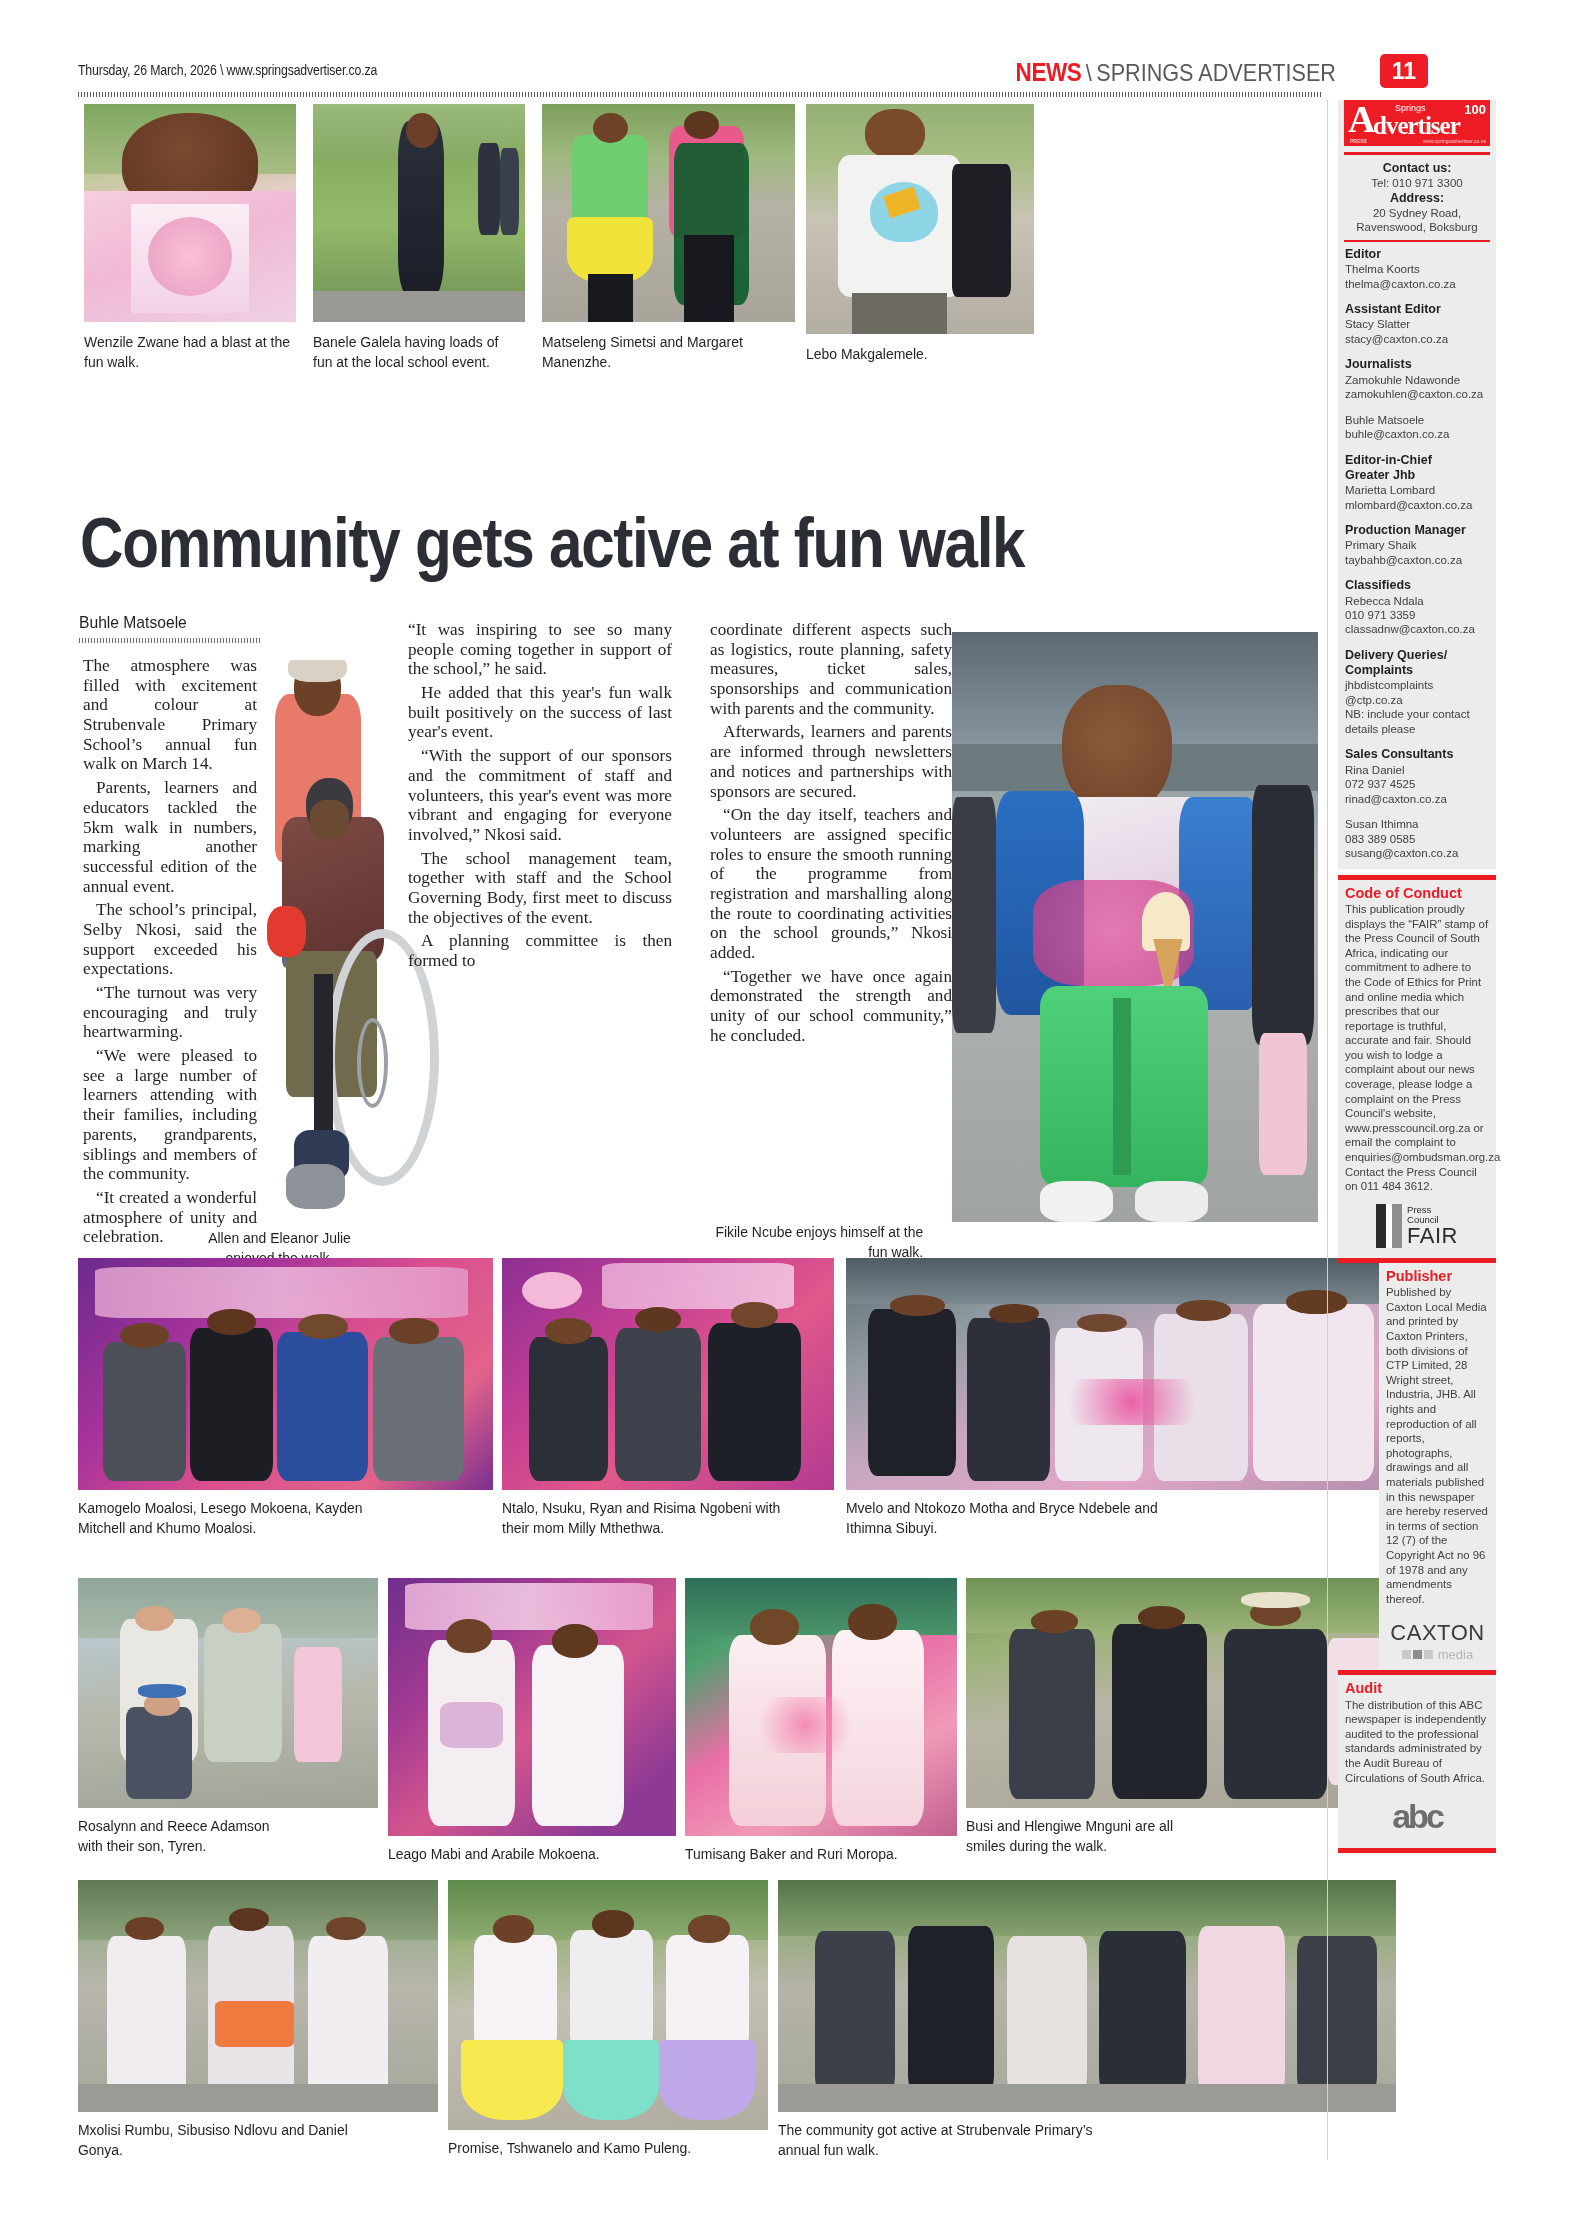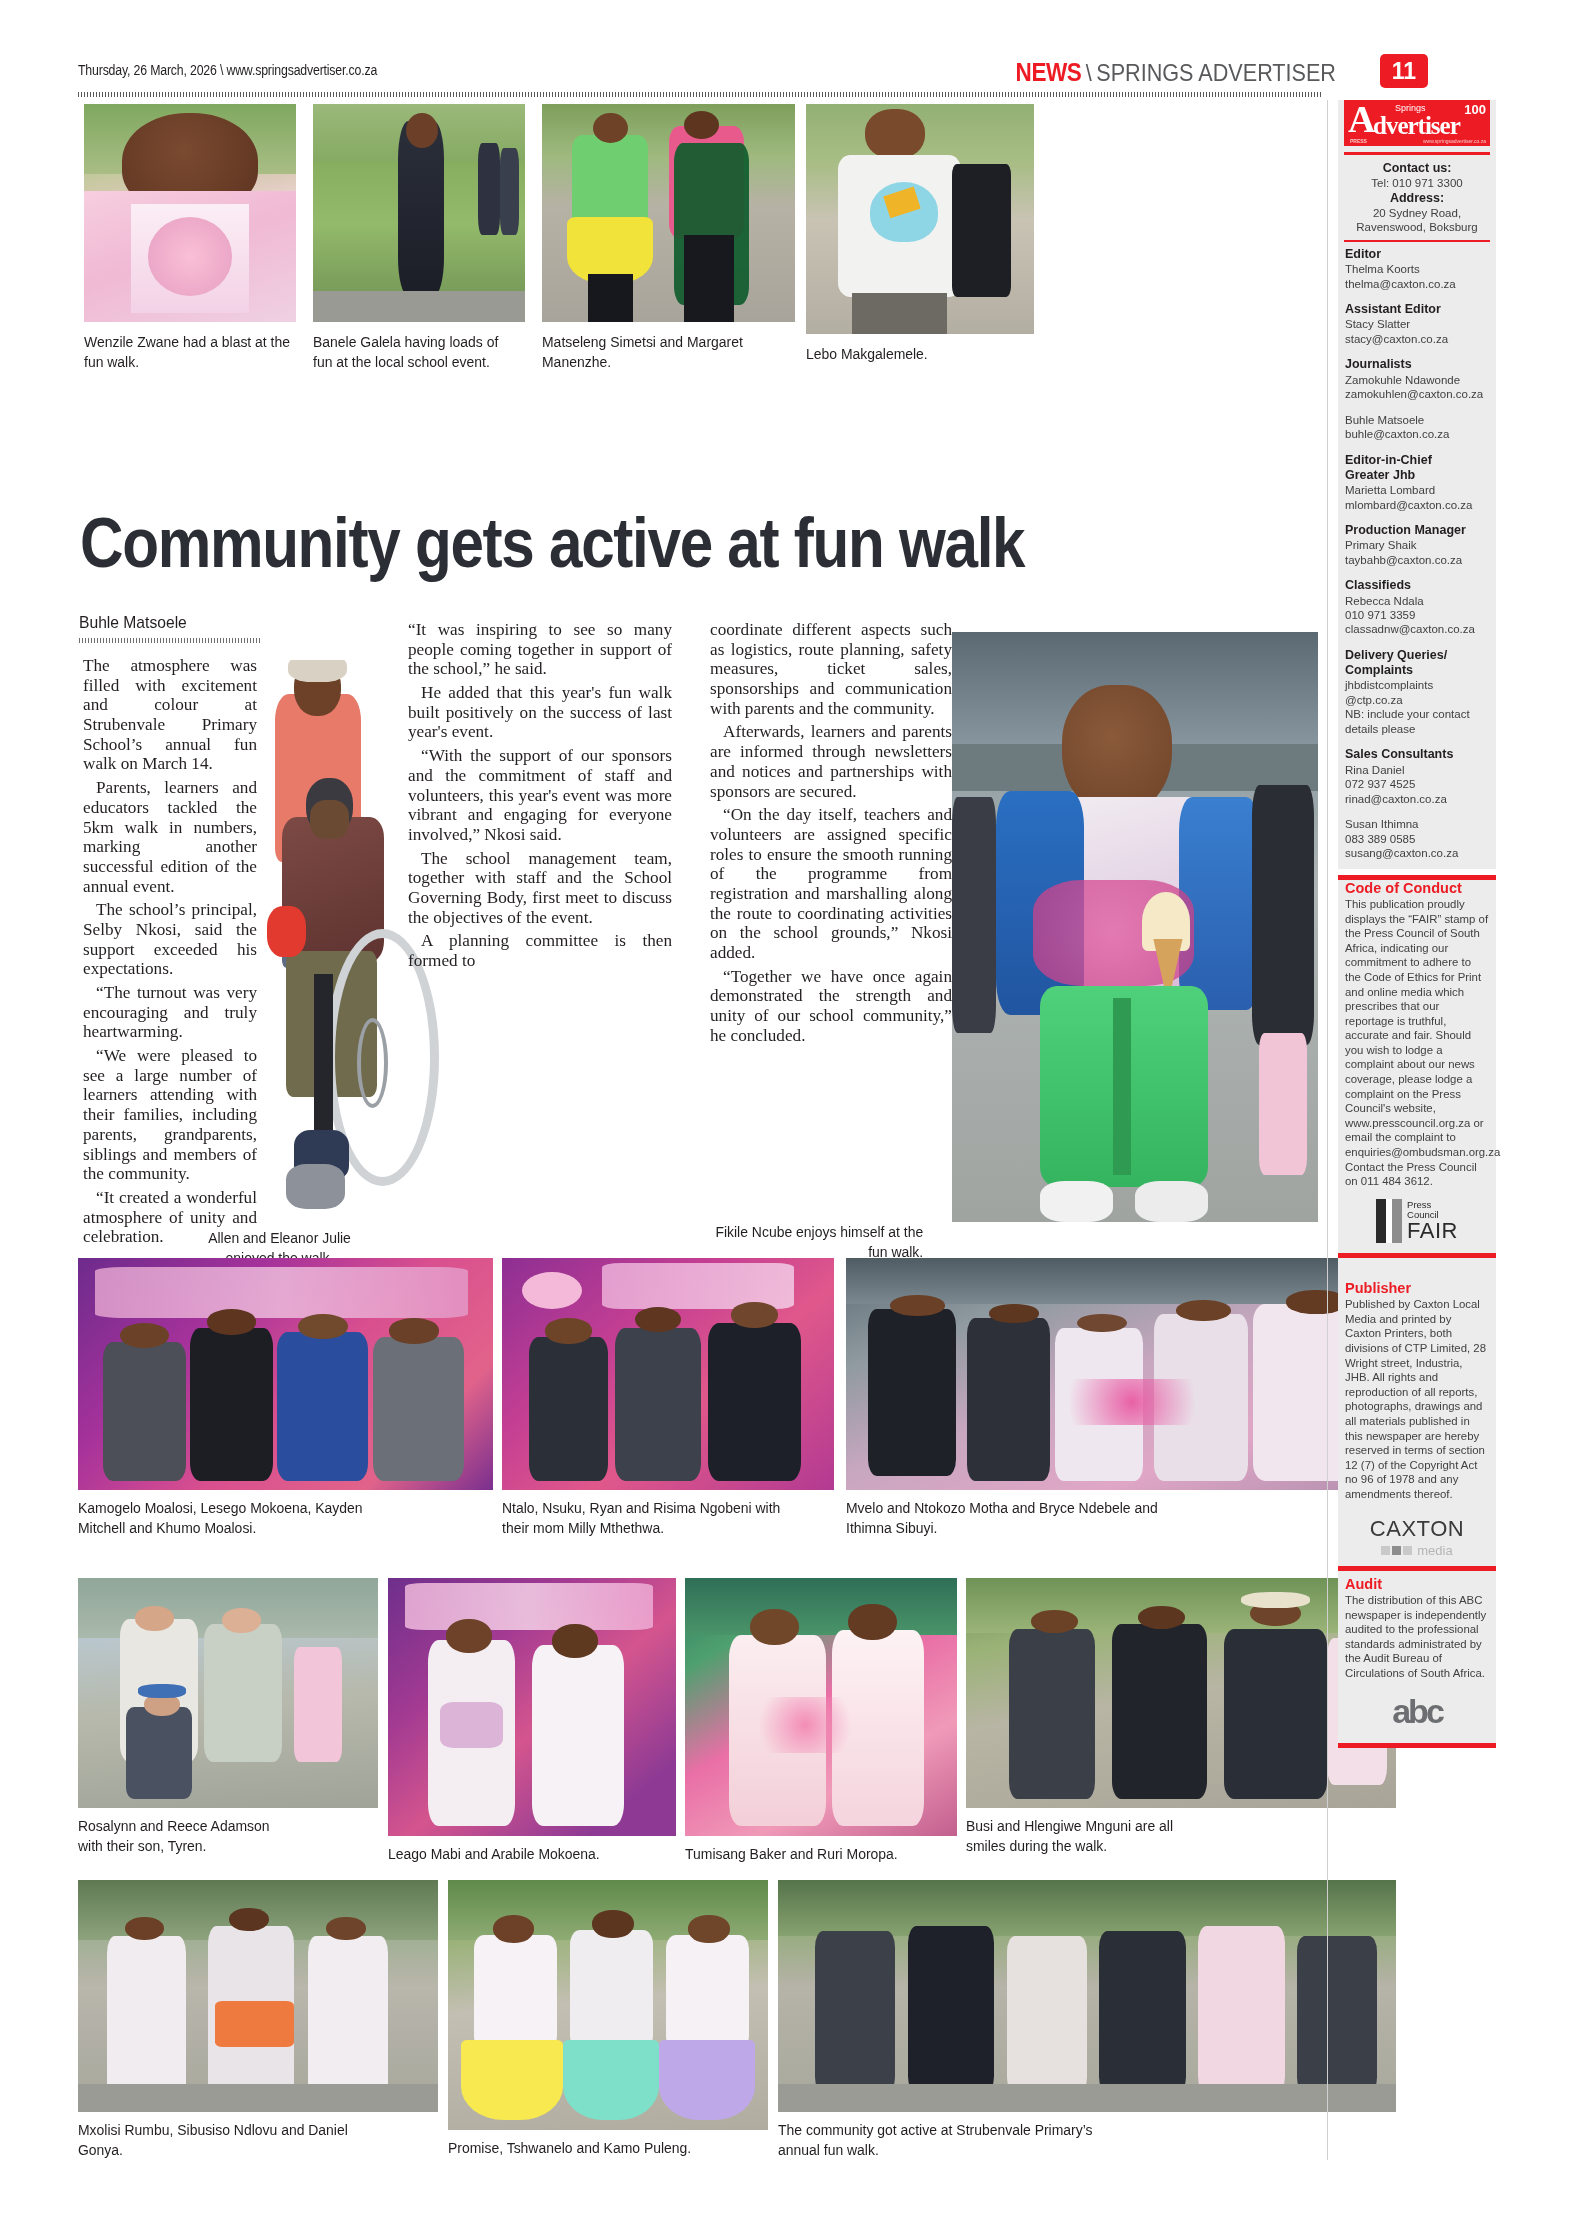--- a/index.html
+++ b/index.html
@@ -536,42 +536,42 @@
         <div>
           <div class="sb-t">Susan Ithimna</div>
           <div class="sb-t">083 389 0585</div>
           <div class="sb-t">susang@caxton.co.za</div>
         </div>
       </div>
     </div>
 
     <div class="sb-bottom-rule" style="margin-top:6px;"></div>
 
-    <div class="sb-block sb-pad" style="padding-bottom:4px;">
+    <div class="sb-block sb-pad" style="padding-top:5px;padding-bottom:4px;">
       <div class="sb-red-h">Code of Conduct</div>
       <div class="sb-body">This publication proudly displays the “FAIR” stamp of the Press Council of South Africa, indicating our commitment to adhere to the Code of Ethics for Print and online media which prescribes that our reportage is truthful, accurate and fair. Should you wish to lodge a complaint about our news coverage, please lodge a complaint on the Press Council's website, www.presscouncil.org.za or email the complaint to enquiries@ombudsman.org.za Contact the Press Council on 011 484 3612.</div>
       <div class="fair-logo">
         <div class="fair-row">
           <div class="fair-mark">
             <div class="fair-bar"></div>
               <div class="fair-bar w"></div>
               <div class="fair-bar g"></div>
           </div>
           <div class="fair-txt">
             <div class="fair-small">Press</div>
             <div class="fair-small">Council</div>
             <div class="fair-big">FAIR</div>
           </div>
         </div>
       </div>
     </div>
 
     <div class="sb-bottom-rule"></div>
 
-    <div class="sb-block sb-pad" style="padding-top:22px;padding-bottom:4px;">
+    <div class="sb-block sb-pad" style="padding-top:5px;padding-bottom:4px;margin-left:41px;">
       <div class="sb-red-h">Publisher</div>
       <div class="sb-body">Published by Caxton Local Media and printed by Caxton Printers, both divisions of CTP Limited, 28 Wright street, Industria, JHB. All rights and reproduction of all reports, photographs, drawings and all materials published in this newspaper are hereby reserved in terms of section 12 (7) of the Copyright Act no 96 of 1978 and any amendments thereof.</div>
       <div class="caxton-logo">
         <div class="caxton-word">CAXTON</div>
         <div class="caxton-media">
           <span class="cm-sq"></span>
           <span class="cm-sq d"></span>
           <span class="cm-sq"></span>
           <span class="cm-txt">media</span>
         </div>

